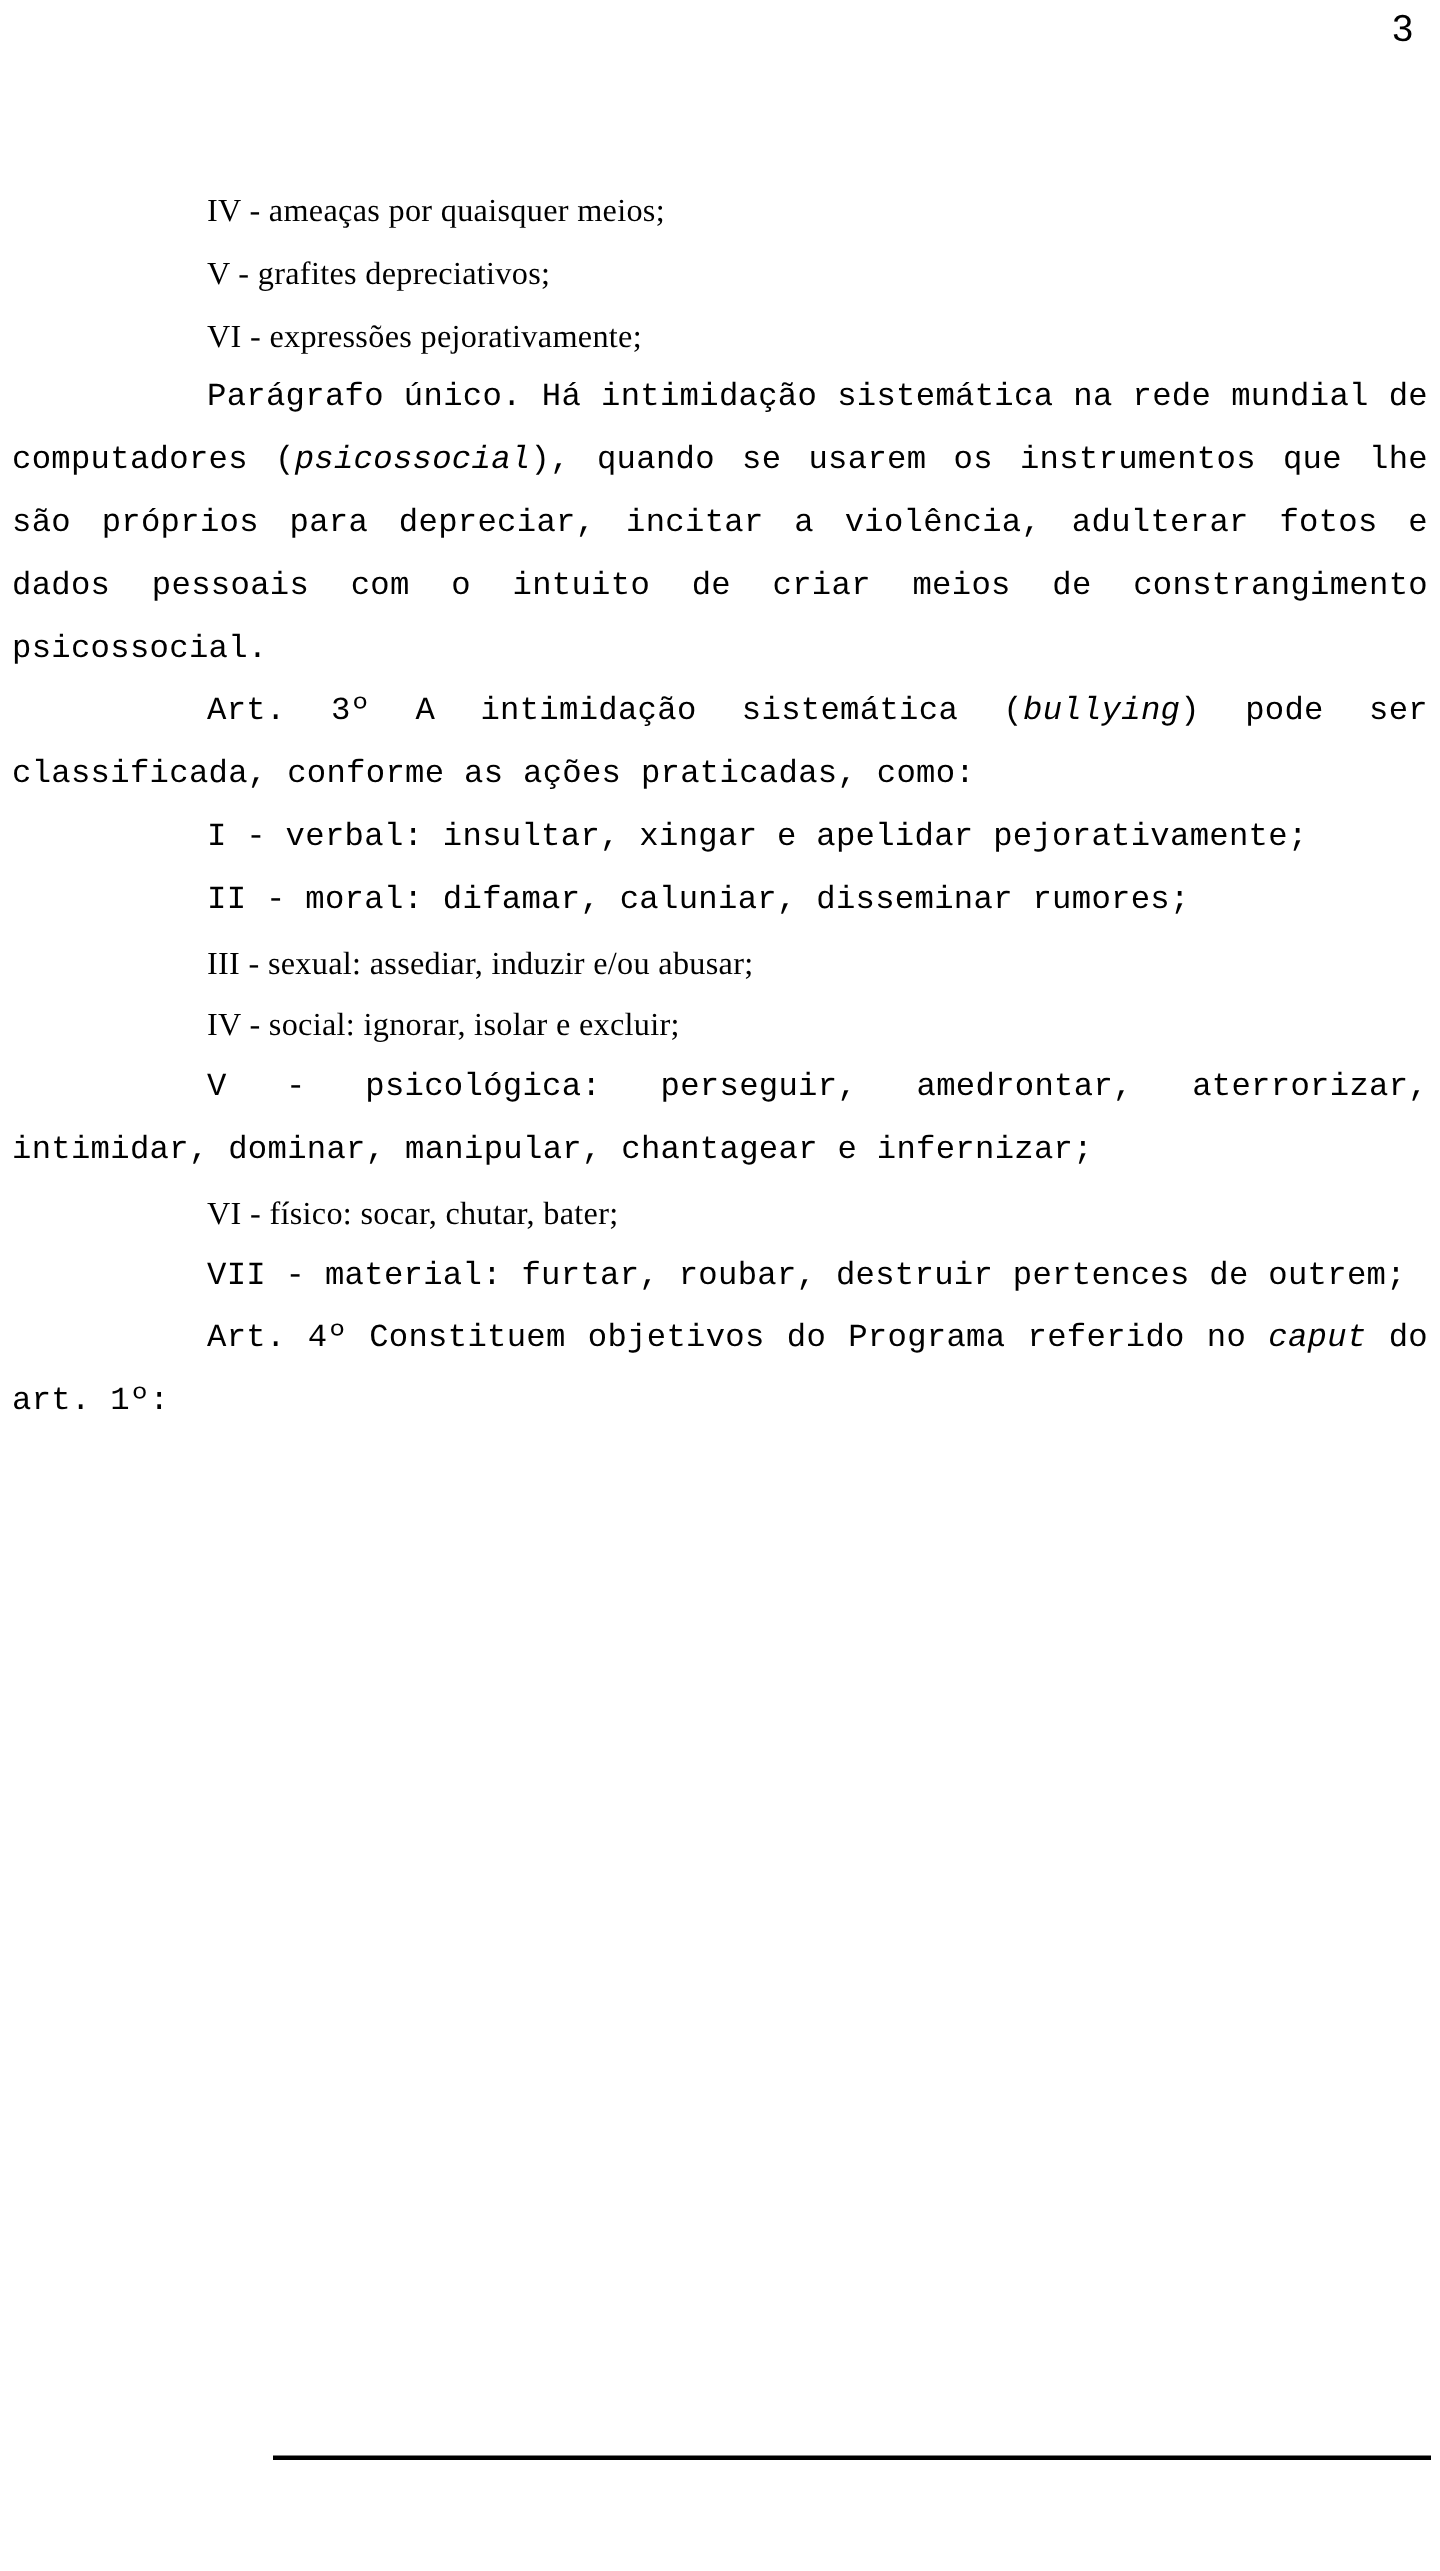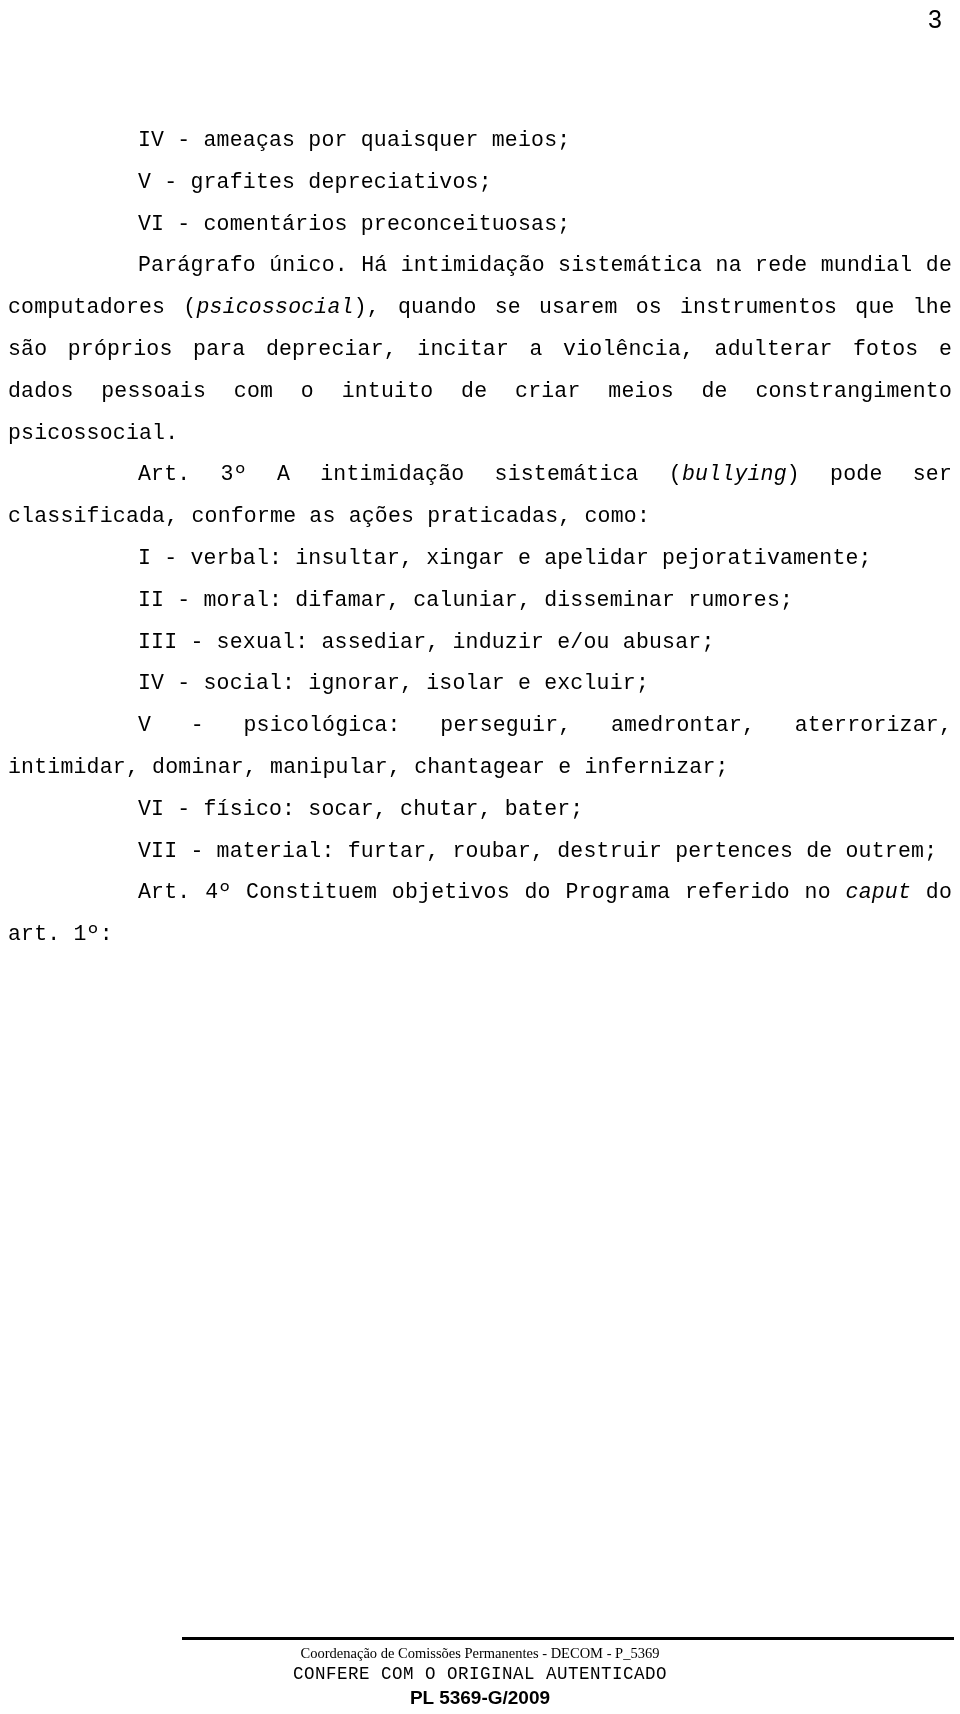--- a/index.html
+++ b/index.html
@@ -53,20 +53,21 @@
     text-align: justify;
     text-justify: inter-word;
     text-align-last: left;
     white-space: normal;
   }
   .para.indent {
     text-indent: 130px;
   }
   .para.nojust {
     text-align: right;
+    font-family: Liberation Serif, serif;
   }
   .para .it {
     font-style: italic;
   }
 
   
   .footer-rule {
     position: absolute;
     left: 182px;
     top: 1637px;
@@ -105,34 +106,29 @@
 <body>
 
 <div id="page">
 
   <div class="page-number">3</div>
 
   <div class="doc-body">
 
       <p class="para indent nojust">IV - ameaças por quaisquer meios;</p>
       <p class="para indent nojust">V - grafites depreciativos;</p>
-      <p class="para indent nojust">VI - comentários preconceituosas;</p>
+      <p class="para indent nojust">VI - expressões pejorativamente;</p>
       <p class="para indent">Parágrafo único. Há intimidação sistemática na rede mundial de computadores (<span class="it">psicossocial</span>), quando se usarem os instrumentos que lhe são próprios para depreciar, incitar a violência, adulterar fotos e dados pessoais com o intuito de criar meios de constrangimento psicossocial.</p>
       <p class="para indent">Art. 3º A intimidação sistemática (<span class="it">bullying</span>) pode ser classificada, conforme as ações praticadas, como:</p>
       <p class="para indent">I - verbal: insultar, xingar e apelidar pejorativamente;</p>
       <p class="para indent">II - moral: difamar, caluniar, disseminar rumores;</p>
       <p class="para indent nojust">III - sexual: assediar, induzir e/ou abusar;</p>
       <p class="para indent nojust">IV - social: ignorar, isolar e excluir;</p>
       <p class="para indent">V - psicológica: perseguir, amedrontar, aterrorizar, intimidar, dominar, manipular, chantagear e infernizar;</p>
       <p class="para indent nojust">VI - físico: socar, chutar, bater;</p>
       <p class="para indent">VII - material: furtar, roubar, destruir pertences de outrem;</p>
       <p class="para indent">Art. 4º Constituem objetivos do Programa referido no <span class="it">caput</span> do art. 1º:</p>
     </div>
 
   <div class="footer-rule"></div>
 
-  <div class="footer">
-    <div class="footer-line-1">Coordenação de Comissões Permanentes - DECOM - P_5369</div>
-    <div class="footer-line-2">CONFERE COM O ORIGINAL AUTENTICADO</div>
-    <div class="footer-line-3">PL 5369-G/2009</div>
-  </div>
 
 </div>
 
 </body></html>

